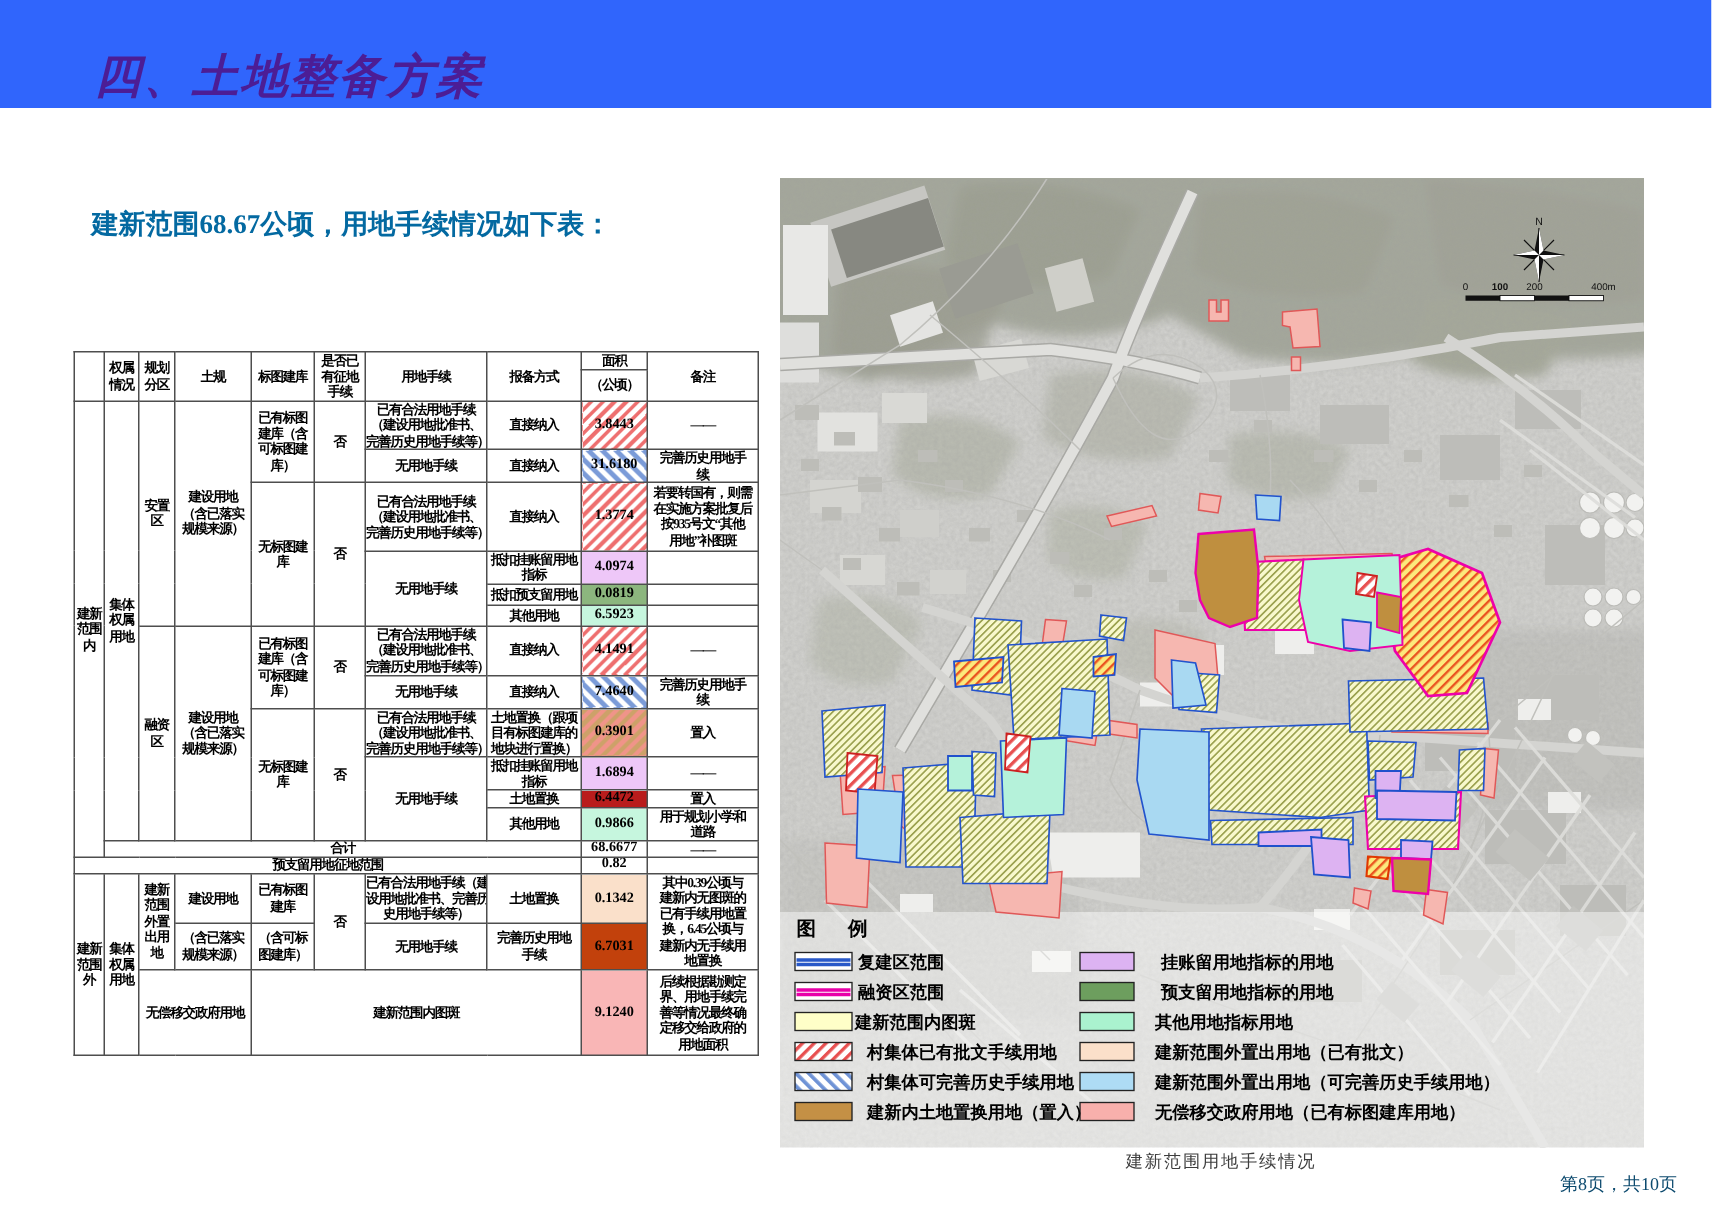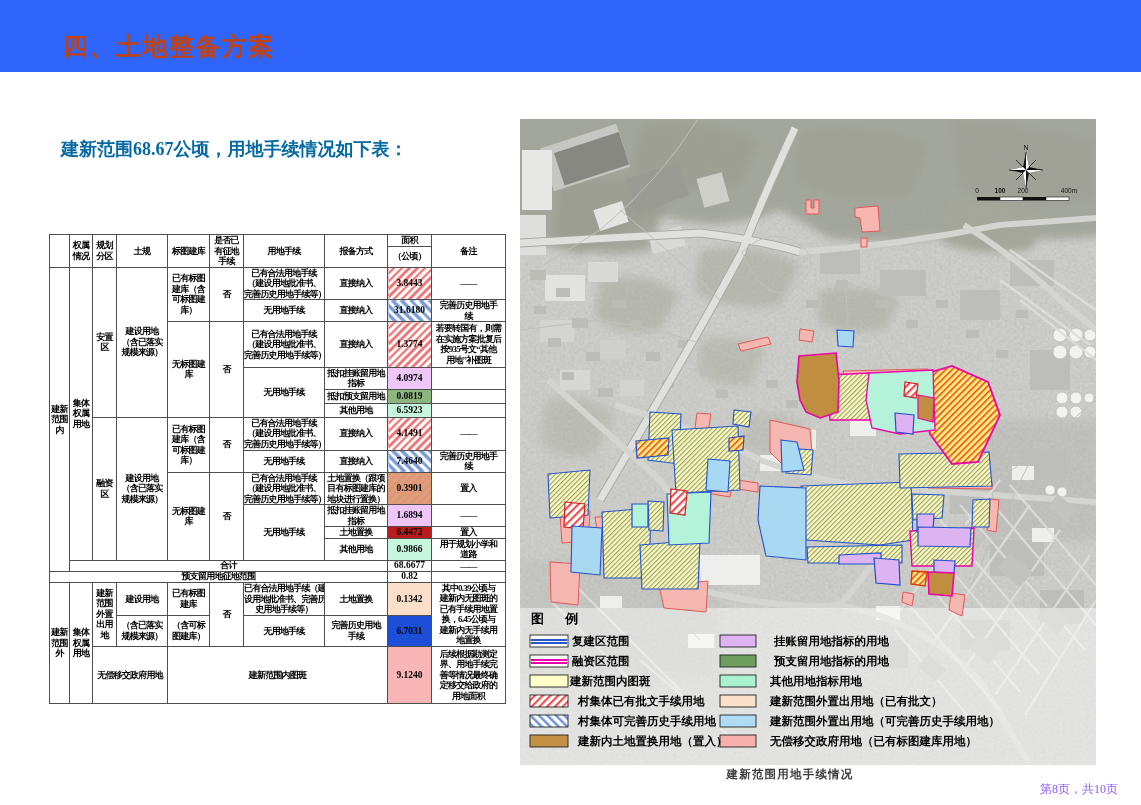--- a/index.html
+++ b/index.html
@@ -2,41 +2,41 @@
 <html><head>
 <meta charset="utf-8">
 <style>
 html,body{margin:0;padding:0;}
 body{width:1141px;height:805px;position:relative;background:#ffffff;overflow:hidden;
   font-family:"Liberation Serif",serif;}
 .abs{position:absolute;}
 
 #hdr{left:0;top:0;width:1141px;height:72px;background:#3065fc;}
 #title{left:63px;top:30px;font-family:"Liberation Sans",sans-serif;font-weight:bold;
-  font-size:25px;color:#c2410c;letter-spacing:1.5px;}
+  font-size:31px;color:#4c1d95;letter-spacing:1.5px;font-style:italic;}
 #cap{left:61px;top:137px;font-size:18px;font-weight:bold;color:#0369a1;letter-spacing:0px;}
 
 #tbl{left:49px;top:234px;border-collapse:collapse;table-layout:fixed;width:456px;}
 #tbl td{border:1px solid #4e4e4e;padding:0;text-align:center;vertical-align:middle;
   font-size:9px;font-weight:bold;color:#000;line-height:10.5px;overflow:hidden;
   letter-spacing:-0.8px;white-space:nowrap;}
 #tbl td.num{letter-spacing:0;font-size:9.5px;}
 .hr{background:repeating-linear-gradient(135deg,#ffffff 0 3px,#ee6f6f 3px 5.5px);}
 .hb{background:repeating-linear-gradient(45deg,#ffffff 0 3px,#7b9bd8 3px 6.5px);}
 .ht{background:repeating-linear-gradient(135deg,#cda169 0 3px,#f09489 3px 6px);}
 .cpu{background:#eec7f8;margin-top:10px;}
 .cgr{background:#8cb67e;}
 .cmi{background:#c6f6de;}
 .cta{background:#b91c1c;}
 .cpe{background:#fae0ca;}
-.clb{background:#1d4ed8;}
+.clb{background:#c2410c;}
 .cpk{background:#f9b6b6;}
 
-#mapcap{left:640px;top:767px;width:300px;text-align:center;font-size:11.5px;font-weight:bold;color:#3d3d3d;letter-spacing:1.2px;}
-#pageno{left:1040px;top:781px;font-size:12px;color:#8b5cf6;}
+#mapcap{left:664px;top:767px;width:300px;text-align:center;font-size:11.5px;font-weight:normal;color:#3d3d3d;letter-spacing:1.2px;}
+#pageno{left:1040px;top:781px;font-size:12px;color:#0c4a6e;}
 </style>
 </head>
 <body>
 
 <div class="abs" id="hdr"></div>
 
 <div class="abs" id="title">四、土地整备方案</div>
 
 <div class="abs" id="cap">建新范围68.67公顷，用地手续情况如下表：</div>
 

